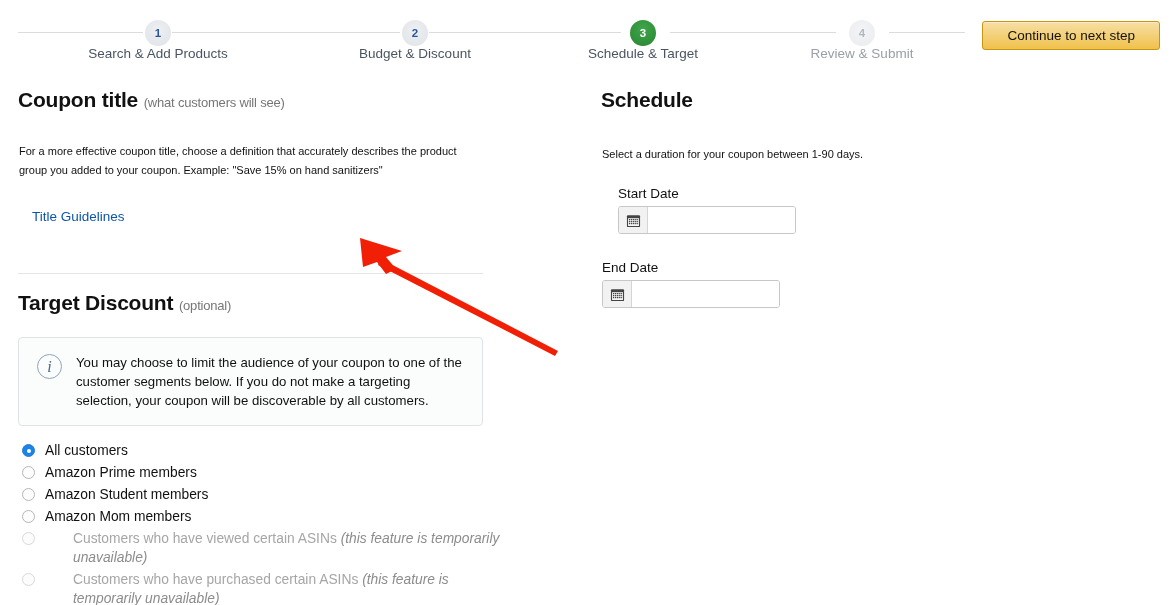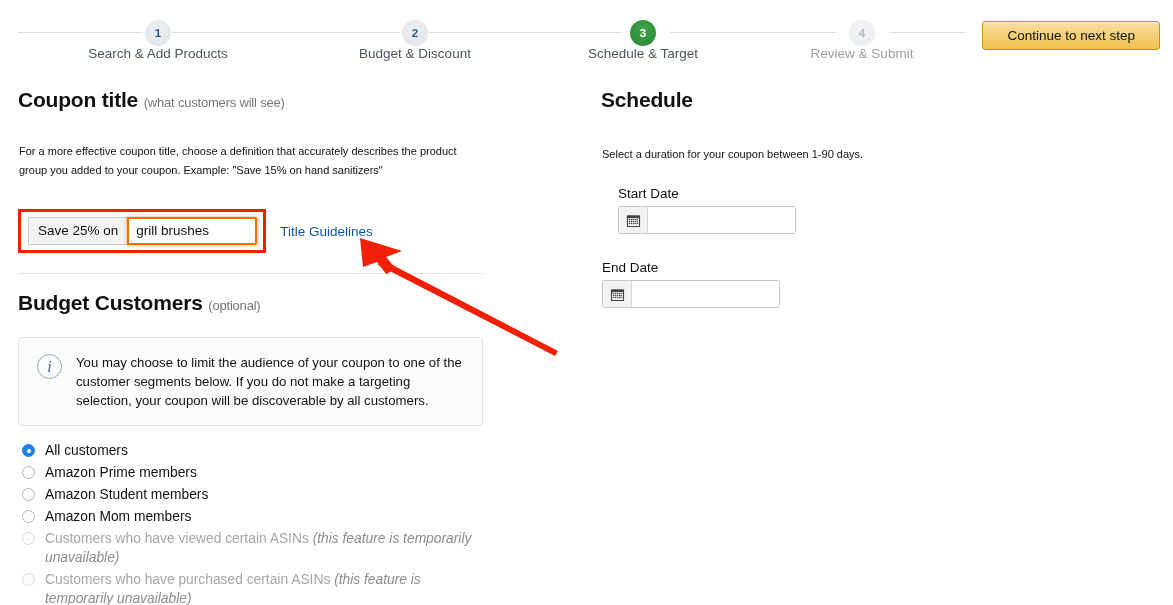--- a/index.html
+++ b/index.html
@@ -190,21 +190,21 @@
   }
 
   
   .radio-list { position: absolute; left: 4px; top: 353px; width: 480px; }
   .radio-row {
     display: flex;
     align-items: flex-start;
     margin-bottom: 3px;
     cursor: pointer;
   }
-  .radio-row.disabled { cursor: default; }
+  .radio-row.disabled { cursor: default; gap: 28px; }
   .radio-mark {
     flex: 0 0 auto;
     width: 13px; height: 13px;
     border-radius: 50%;
     border: 1px solid #b6b6b6;
     background: #fdfdfd;
     margin-top: 3px;
     position: relative;
   }
   .radio-row.checked .radio-mark {
@@ -325,33 +325,27 @@
 <div class="col-left">
 
   <h2 class="section-title">
     <span>Coupon title</span>
     <span class="sub">(what customers will see)</span>
   </h2>
 
   <p class="body-text" style="position:absolute;left:1px;top:54px;width:463px;">For a more effective coupon title, choose a definition that accurately describes the product group you added to your coupon.  Example: "Save 15% on hand sanitizers"</p>
 
   <div class="title-row">
-    <div class="highlight-box">
-      <div class="input-group">
-        <div class="input-prefix">Save 25% on</div>
-        <input class="title-input" type="text" value="grill brushes" style="">
-      </div>
-    </div>
     <a class="guidelines-link">Title Guidelines</a>
   </div>
 
   <div class="divider"></div>
 
   <h2 class="section-title" style="position:absolute;left:0;top:203px;">
-    <span>Budget Customers</span>
+    <span>Target Discount</span>
     <span class="sub">(optional)</span>
   </h2>
 
   <div class="info-box">
     <div class="info-icon">i</div>
     <div class="info-text">You may choose to limit the audience of your coupon to one of the customer segments below. If you do not make a targeting selection, your coupon will be discoverable by all customers.</div>
   </div>
 
   <div class="radio-list">
 

